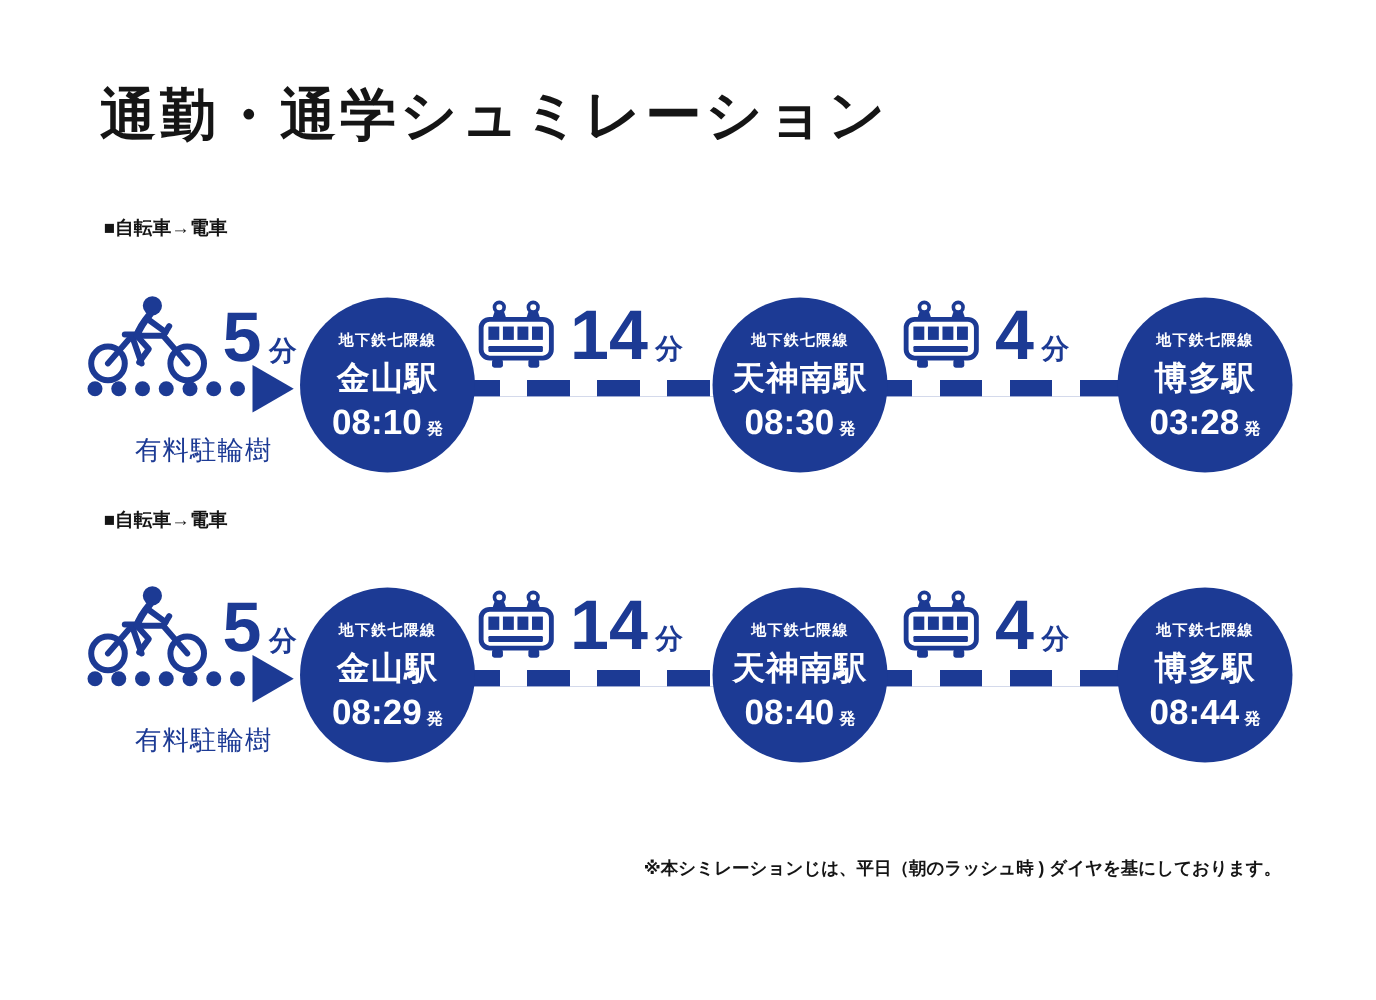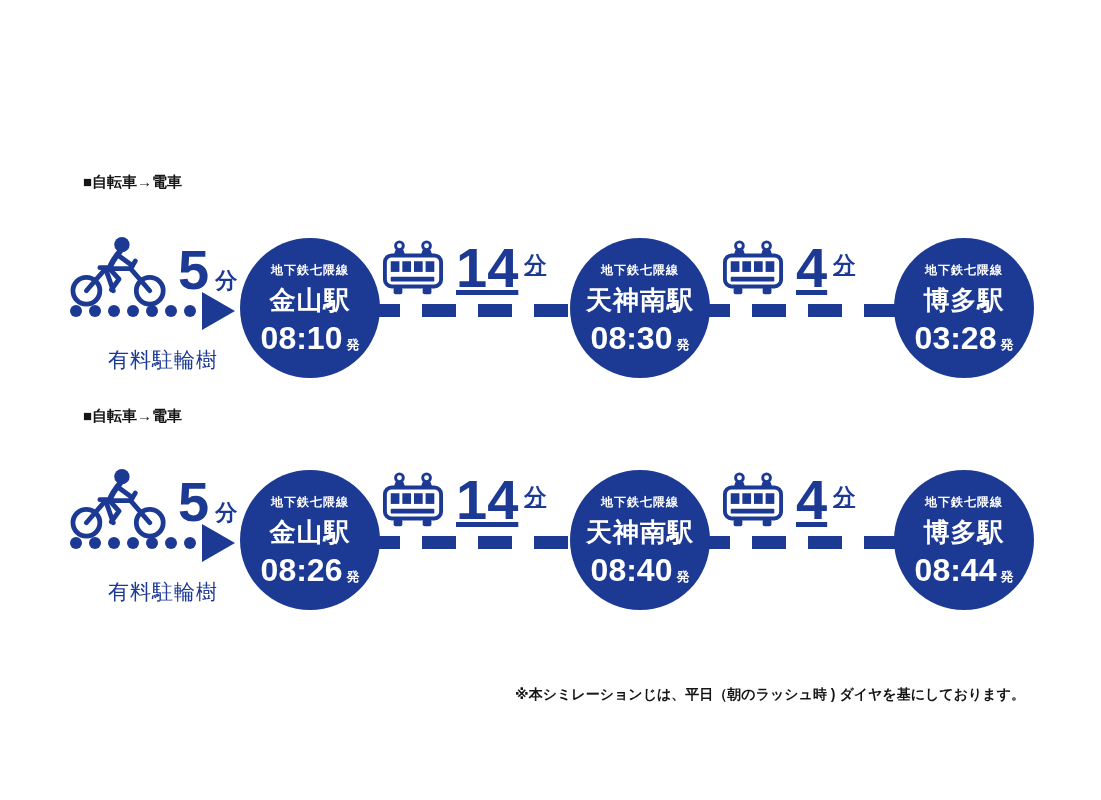--- a/index.html
+++ b/index.html
@@ -45,40 +45,41 @@
     position:absolute;top:2px;width:140px;height:140px;border-radius:50%;
     background:#1c3a94;z-index:2;display:flex;flex-direction:column;
     align-items:center;justify-content:center;color:#ffffff;text-align:left;
   }
   .station-circle.c1{left:240px;}
   .station-circle.c2{left:570px;}
   .station-circle.c3{left:894px;}
   .line-name{font-size:12px;font-weight:700;letter-spacing:1px;margin-bottom:4px;white-space:nowrap;}
   .station-name{font-size:26px;font-weight:900;letter-spacing:1px;margin-bottom:4px;white-space:nowrap;}
   .time-row{display:flex;align-items:flex-end;line-height:1;}
-  .dep-time{font-size:32px;font-weight:900;letter-spacing:0px;}
+  .dep-time{font-size:28px;font-weight:900;letter-spacing:0px;}
   .dep-suffix{font-size:13px;font-weight:900;padding:0 0 3px 4px;}
   
   .train-leg{position:absolute;top:4px;display:flex;align-items:flex-end;}
   .train-leg.l1{left:382px;}
   .train-leg.l2{left:722px;}
   .train-icon{width:62px;height:58px;margin-right:12px;}
-  .leg-duration{display:flex;align-items:center;color:#1c3a94;font-weight:900;line-height:1;padding-bottom:2px;text-decoration:underline;}
+  .leg-duration{display:flex;align-items:flex-end;color:#1c3a94;font-weight:900;line-height:1;padding-bottom:2px;}
   .leg-num{font-size:56px;}
   .leg-unit{font-size:22px;padding:0 0 6px 6px;}
   .footnote{
     position:absolute;right:76px;top:686px;font-size:14px;font-weight:700;
     color:#151515;white-space:nowrap;
   }
 </style>
 </head>
 <body>
 
 <div class="page">
 
+  <div class="title">通勤・通学シュミレーション</div>
 
   <div class="section-label" style="top:173px">■自転車→電車</div>
 
   <div class="route-row" style="top:236px">
 
     <svg class="bike-icon" viewBox="0 0 110 75">
       <g stroke="#1c3a94" fill="none" stroke-linecap="round" stroke-linejoin="round">
         <circle cx="20" cy="57" r="14" stroke-width="5"></circle>
         <circle cx="86" cy="57" r="14" stroke-width="5"></circle>
         <path d="M20,57 L40,34 L66,34 L86,57" stroke-width="5"></path>
@@ -220,21 +221,21 @@
     <div class="arrow-head"></div>
     <div class="parking-label">有料駐輪樹</div>
 
     <div class="track t1"></div>
     <div class="track t2"></div>
 
     <div class="station-circle c1">
       <div class="line-name">地下鉄七隈線</div>
       <div class="station-name">金山駅</div>
       <div class="time-row">
-        <span class="dep-time">08:26</span>
+        <span class="dep-time">08:29</span>
         <span class="dep-suffix">発</span>
       </div>
     </div>
 
     <div class="train-leg l1">
       <svg class="train-icon" viewBox="0 0 64 58">
         <g stroke="#1c3a94" fill="none" stroke-linecap="round" stroke-linejoin="round">
           <circle cx="18" cy="5" r="4" stroke-width="3"></circle>
           <circle cx="46" cy="5" r="4" stroke-width="3"></circle>
           <path d="M12,15 L24,15 L22,9 L14,9 Z" fill="#1c3a94" stroke="none"></path>

